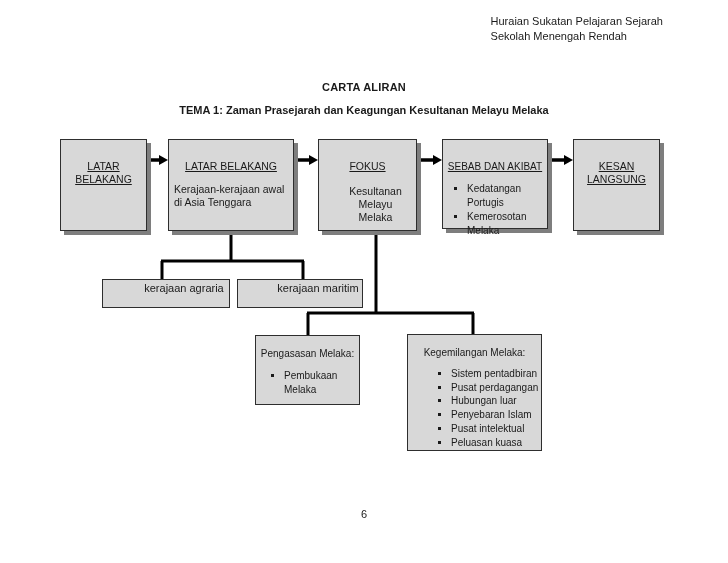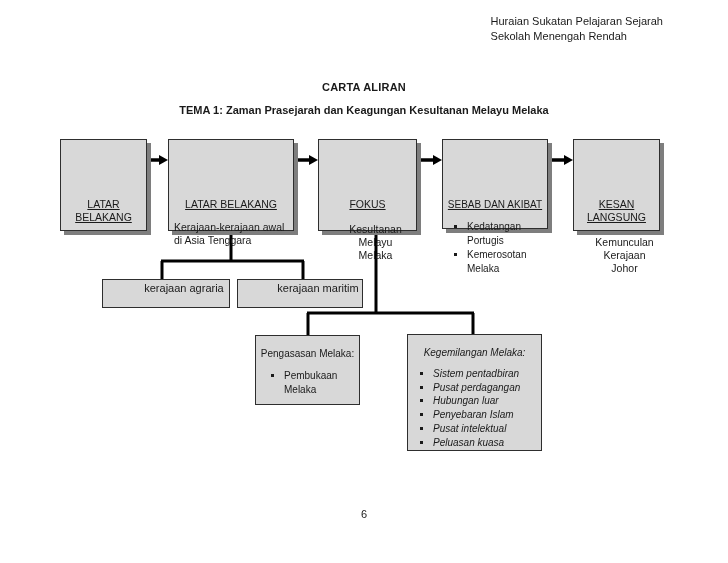--- a/index.html
+++ b/index.html
@@ -33,21 +33,21 @@
   .arrowline{stroke:var(--line-color);stroke-width:3.5;}
   .arrowhead{fill:var(--line-color);stroke:none;}
 
   
   .fbox{
     position:absolute;background:var(--box-fill);
     border:1px solid var(--box-border);
     box-shadow:4px 4px 0 0 var(--box-shadow);
     font-size:10.5px;line-height:13px;
   }
-  .fbox-heading{text-align:center;padding-top:20px;margin-top:38px;}
+  .fbox-heading{text-align:center;padding-top:20px;}
   .u{text-decoration:underline;white-space:pre-line;}
   .fbox-body{white-space:pre-line;margin-top:12px;}
   .tc{text-align:center;margin-left:16px;}
   .tl{padding:0 5px;margin-top:10px;}
 
   ul.sq{list-style:square;margin:9px 0 0;padding-left:24px;font-size:10px;line-height:13.5px;}
   ul.sq li{padding-bottom:1px;}
 
   
   .sbox{
@@ -57,21 +57,21 @@
   }
 
   
   .dbox{
     position:absolute;background:var(--box-fill);
     border:1px solid var(--box-border);
     font-size:10px;line-height:13px;
   }
   .dbox-heading{text-align:center;padding-top:11px;}
   .dbox ul.sq{margin-top:9px;padding-left:28px;}
-  .dbox ul.tight{line-height:12.7px;padding-left:25px;}
+  .dbox ul.tight{line-height:12.7px;padding-left:43px;}
 
   .page-number{top:508px;left:0;width:728px;text-align:center;font-size:11px;}
 </style>
 </head>
 <body>
 
 <svg class="abs lines" width="728" height="563" viewBox="0 0 728 563">
 
   <path class="connector" d="M231 231 V261 M161 261 H304 M162 261 V279 M303 261 V279"></path>
 
@@ -125,35 +125,33 @@
   <div class="fbox-heading"><span class="u">SEBAB DAN AKIBAT</span></div>
   <ul class="sq">
     <li>Kedatangan Portugis</li>
     <li>Kemerosotan Melaka</li>
   </ul>
 </div>
 
 <div class="fbox" style="left:573px;top:139px;width:87px;height:92px;">
   <div class="fbox-heading"><span class="u">KESAN
 LANGSUNG</span></div>
-  <div class="fbox-body tc">Kemunculan
-Kerajaan Johor</div>
 </div>
 
 <div class="sbox" style="left:102px;top:279px;width:128px;">kerajaan agraria</div>
 <div class="sbox" style="left:237px;top:279px;width:126px;">kerajaan maritim</div>
 
 <div class="dbox" style="left:255px;top:335px;width:105px;height:70px;">
   <div class="dbox-heading">Pengasasan Melaka:</div>
   <ul class="sq">
     <li>Pembukaan Melaka</li>
   </ul>
 </div>
 
-<div class="dbox" style="left:407px;top:334px;width:135px;height:117px;font-style:italic;">
+<div class="dbox" style="left:407px;top:334px;width:135px;height:117px;">
   <div class="dbox-heading">Kegemilangan Melaka:</div>
   <ul class="sq tight">
     <li>Sistem pentadbiran</li>
     <li>Pusat perdagangan</li>
     <li>Hubungan luar</li>
     <li>Penyebaran Islam</li>
     <li>Pusat intelektual</li>
     <li>Peluasan kuasa</li>
   </ul>
 </div>

